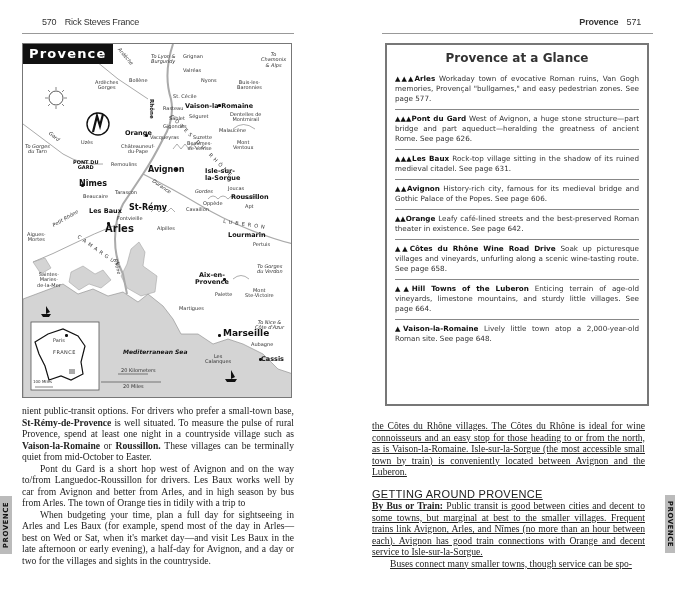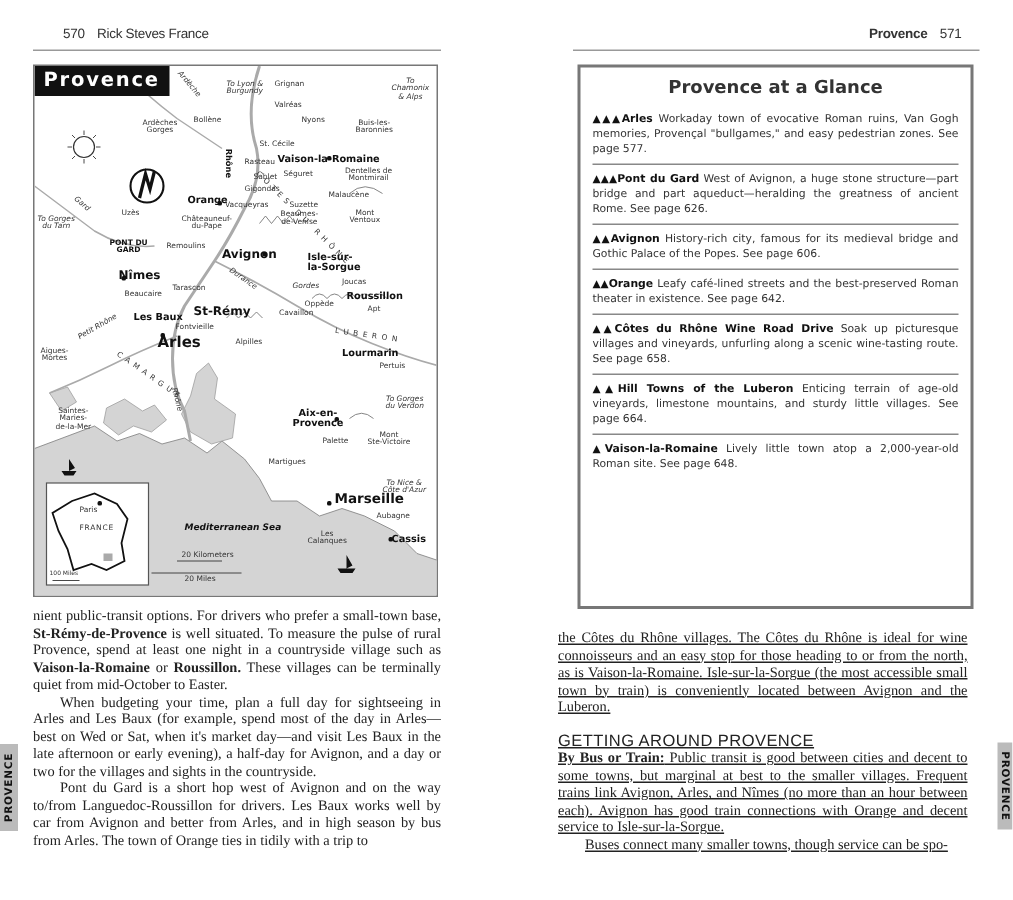--- a/index.html
+++ b/index.html
@@ -222,40 +222,41 @@
     <span class="dot" style="left:58px;top:140px;"></span>
     <span class="dot" style="left:84px;top:178px;"></span>
     <span class="dot" style="left:200px;top:234px;"></span>
     <span class="dot" style="left:195px;top:290px;"></span>
     <span class="dot" style="left:236px;top:314px;"></span>
     <span class="dot" style="left:42px;top:290px;"></span>
   </div>
 
   <div class="body-text">
     <p><span>nient public-transit options. For drivers who prefer a small-town base, </span><b>St-Rémy-de-Provence</b><span> is well situated. To measure the pulse of rural Provence, spend at least one night in a countryside village such as </span><b>Vaison-la-Romaine</b><span> or </span><b>Roussillon.</b><span> These villages can be terminally quiet from mid-October to Easter.</span></p>
+    <p class="indent">Pont du Gard is a short hop west of Avignon and on the way to/from Languedoc-Roussillon for drivers. Les Baux works well by car from Avignon and better from Arles, and in high season by bus from Arles. The town of Orange ties in tidily with a trip to</p>
     <p class="indent">When budgeting your time, plan a full day for sightseeing in Arles and Les Baux (for example, spend most of the day in Arles—best on Wed or Sat, when it's market day—and visit Les Baux in the late afternoon or early evening), a half-day for Avignon, and a day or two for the villages and sights in the countryside.</p>
-    <p class="indent">Pont du Gard is a short hop west of Avignon and on the way to/from Languedoc-Roussillon for drivers. Les Baux works well by car from Avignon and better from Arles, and in high season by bus from Arles. The town of Orange ties in tidily with a trip to</p>
   </div>
 
   <div class="thumb">
       <span>PROVENCE</span>
     </div>
 </div>
 
 <div class="page page-right">
   <div class="running-head">
     <span class="title">Provence</span>
     <span class="pnum">571</span>
   </div>
   <div class="rule"></div>
 
   <div class="glance">
     <h3>Provence at a Glance</h3>
     <div class="glance-item"><span class="stars">▲▲▲</span><span class="name">Arles</span><span> Workaday town of evocative Roman ruins, Van Gogh memories, Provençal "bullgames," and easy pedestrian zones. See page 577.</span></div>
     <div class="glance-item"><span class="stars">▲▲▲</span><span class="name">Pont du Gard</span><span> West of Avignon, a huge stone structure—part bridge and part aqueduct—heralding the greatness of ancient Rome. See page 626.</span></div>
+    <div class="glance-item"><span class="stars">▲▲▲</span><span class="name">Les Baux</span><span> Rock-top village sitting in the shadow of its ruined medieval citadel. See page 631.</span></div>
     <div class="glance-item"><span class="stars">▲▲</span><span class="name">Avignon</span><span> History-rich city, famous for its medieval bridge and Gothic Palace of the Popes. See page 606.</span></div>
     <div class="glance-item"><span class="stars">▲▲</span><span class="name">Orange</span><span> Leafy café-lined streets and the best-preserved Roman theater in existence. See page 642.</span></div>
     <div class="glance-item"><span class="stars">▲▲</span><span class="name">Côtes du Rhône Wine Road Drive</span><span> Soak up picturesque villages and vineyards, unfurling along a scenic wine-tasting route. See page 658.</span></div>
     <div class="glance-item"><span class="stars">▲▲</span><span class="name">Hill Towns of the Luberon</span><span> Enticing terrain of age-old vineyards, limestone mountains, and sturdy little villages. See page 664.</span></div>
     <div class="glance-item"><span class="stars">▲</span><span class="name">Vaison-la-Romaine</span><span> Lively little town atop a 2,000-year-old Roman site. See page 648.</span></div>
   </div>
 
   <div class="body-text">
     <p>the Côtes du Rhône villages. The Côtes du Rhône is ideal for wine connoisseurs and an easy stop for those heading to or from the north, as is Vaison-la-Romaine. Isle-sur-la-Sorgue (the most accessible small town by train) is conveniently located between Avignon and the Luberon.</p>
     <div class="h2">GETTING AROUND PROVENCE</div>

